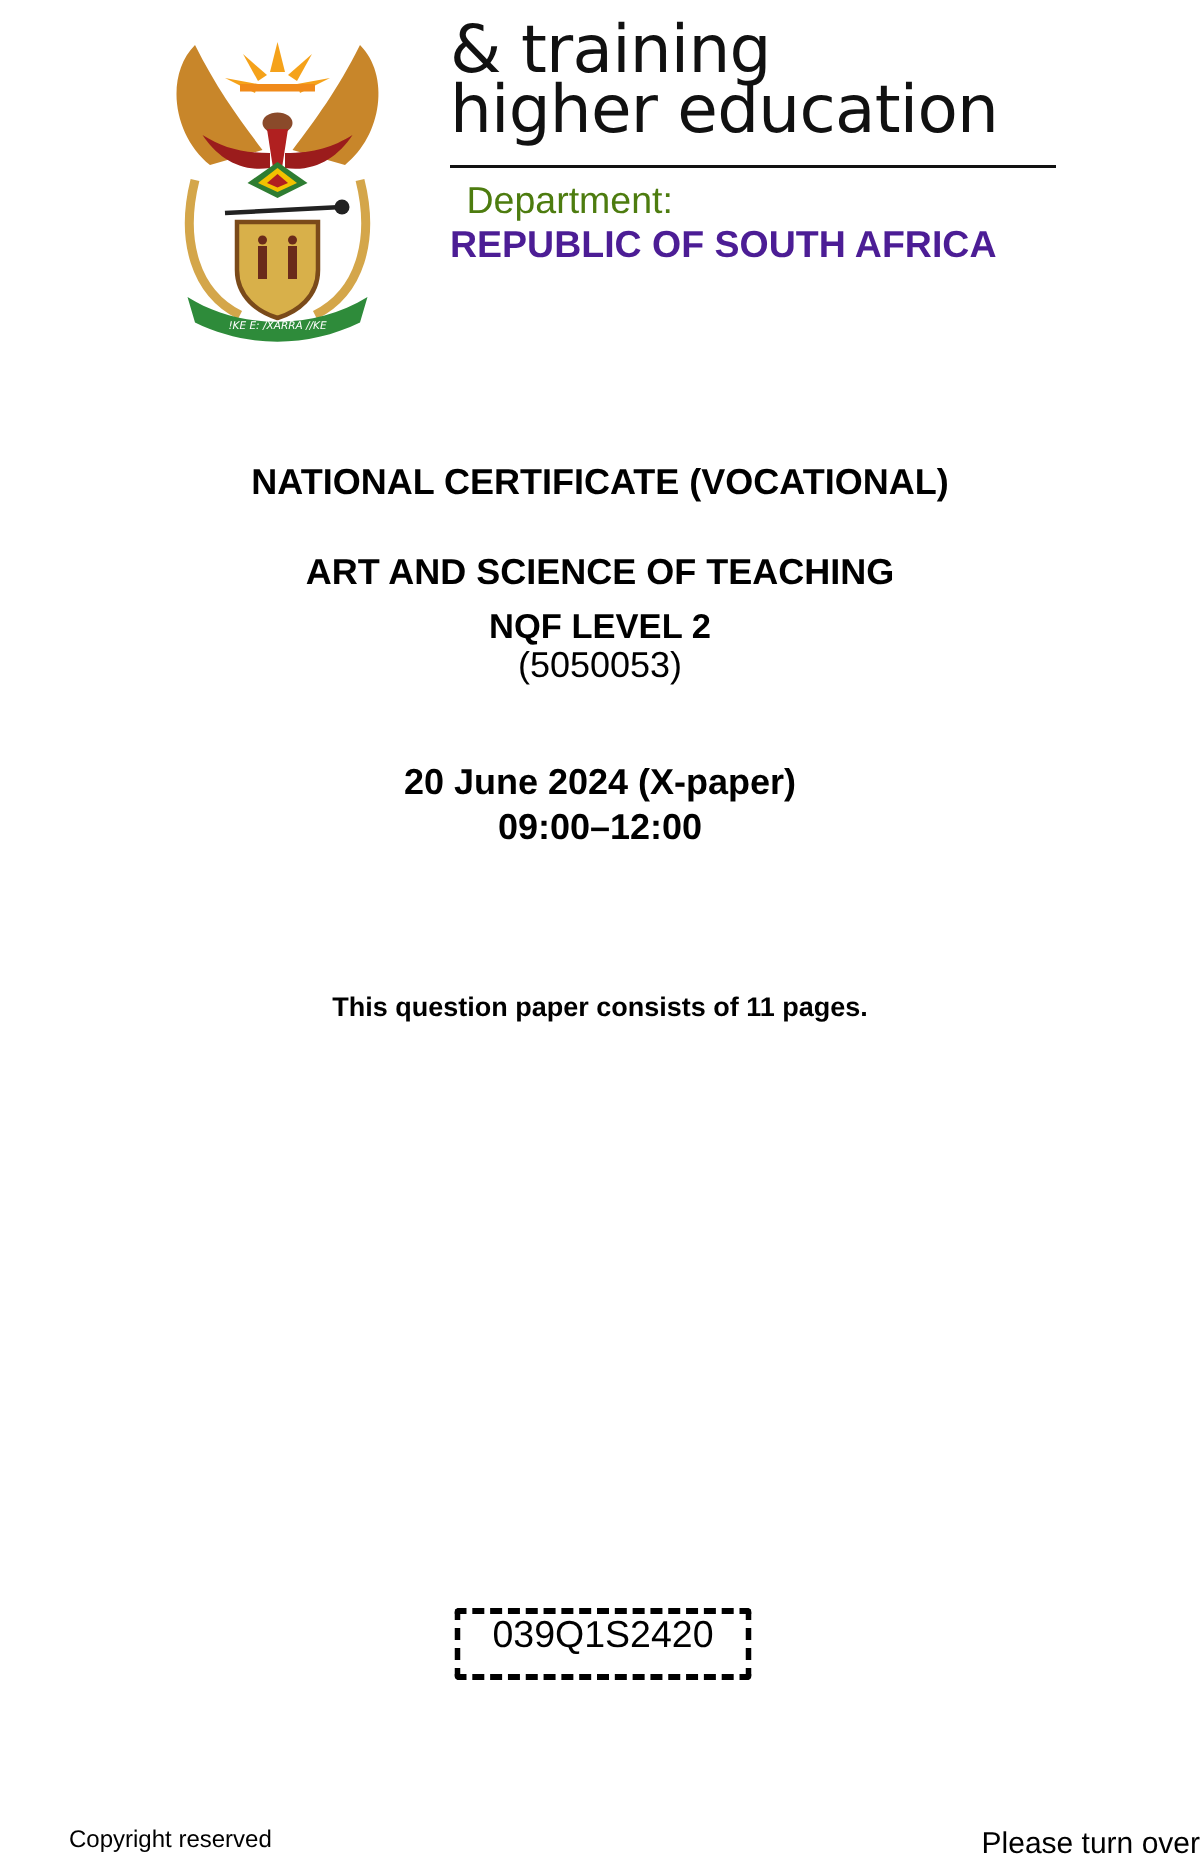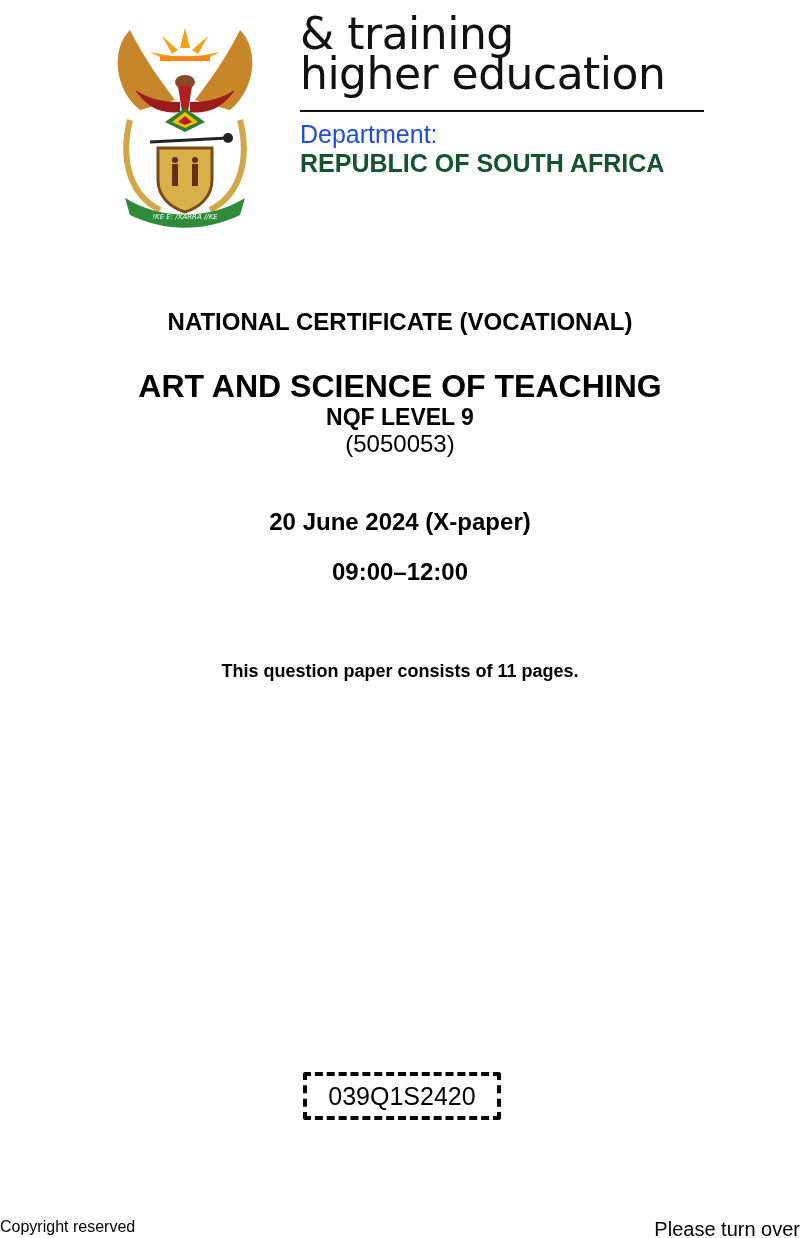--- a/index.html
+++ b/index.html
@@ -1,32 +1,32 @@
 <!DOCTYPE html>
 <html><head>
 <meta charset="utf-8">
 <style>
   html, body { margin: 0; padding: 0; background: #ffffff; }
   body { width: 800px; height: 1238px; position: relative; overflow: hidden; font-family: "Liberation Sans", sans-serif; color: #000; }
   .crest { position: absolute; left: 100px; top: 20px; width: 170px; height: 210px; }
   .dept-block { position: absolute; left: 300px; top: 14px; width: 410px; }
   .dept-brand { font-family: "DejaVu Sans", sans-serif; font-size: 44px; line-height: 40px; letter-spacing: -0.5px; color: #111; }
   .dept-rule { height: 2px; background: #111; margin: 16px 0 8px 0; width: 404px; }
-  .dept-line { font-size: 25px; line-height: 29px; color: #1d4ed8; }
-  .dept-country { font-size: 25px; line-height: 29px; font-weight: bold; color: #14532d; }
+  .dept-line { font-size: 25px; line-height: 29px; color: #4d7c0f; margin-left: 11px; }
+  .dept-country { font-size: 25px; line-height: 29px; font-weight: bold; color: #4c1d95; }
   .center { position: absolute; left: 0; width: 800px; text-align: center; }
   .cert { top: 308px; font-size: 24px; font-weight: bold; }
-  .subject { top: 368px; font-size: 32px; font-weight: bold; }
+  .subject { top: 368px; font-size: 24px; font-weight: bold; }
   .nqf { top: 404px; font-size: 23px; font-weight: bold; }
   .code { top: 430px; font-size: 24px; }
   .date { top: 508px; font-size: 24px; font-weight: bold; }
-  .time { top: 538px; font-size: 24px; font-weight: bold; margin-top: 20px; }
+  .time { top: 538px; font-size: 24px; font-weight: bold; }
   .pages { top: 661px; font-size: 18px; font-weight: bold; }
-  .barcode-box { position: absolute; left: 303px; top: 1072px; width: 190px; height: 40px; border: 4px dashed #000; border-radius: 3px; display: flex; align-items: center; justify-content: center; font-size: 25px; }
-  .footer-left { position: absolute; left: 0; top: 1218px; font-size: 16px; }
+  .barcode-box { position: absolute; left: 303px; top: 1072px; width: 190px; height: 40px; border: 4px dashed #000; border-radius: 3px; display: flex; align-items: flex-start; justify-content: center; font-size: 25px; }
+  .footer-left { position: absolute; left: 0; top: 1218px; font-size: 16px; padding-left: 46px; }
   .footer-right { position: absolute; right: 0; top: 1218px; font-size: 20px; }
 </style>
 </head>
 <body>
 
 <div class="crest">
   <svg width="170" height="210" viewBox="0 0 170 210">
 
     <g fill="#f5a21a">
       <polygon points="85,8 90,28 80,28"></polygon>
@@ -69,21 +69,21 @@
 <div class="dept-block">
   <div class="dept-brand">&amp; training</div>
   <div class="dept-brand">higher education</div>
   <div class="dept-rule"></div>
   <div class="dept-line">Department:</div>
   <div class="dept-country">REPUBLIC OF SOUTH AFRICA</div>
 </div>
 
 <div class="center cert">NATIONAL CERTIFICATE (VOCATIONAL)</div>
 <div class="center subject">ART AND SCIENCE OF TEACHING</div>
-<div class="center nqf">NQF LEVEL 9</div>
+<div class="center nqf">NQF LEVEL 2</div>
 <div class="center code">(5050053)</div>
 <div class="center date">20 June 2024 (X-paper)</div>
 <div class="center time">09:00–12:00</div>
 
 <div class="center pages">This question paper consists of 11 pages.</div>
 
 <div class="barcode-box">
   <span>039Q1S2420</span>
 </div>
 

